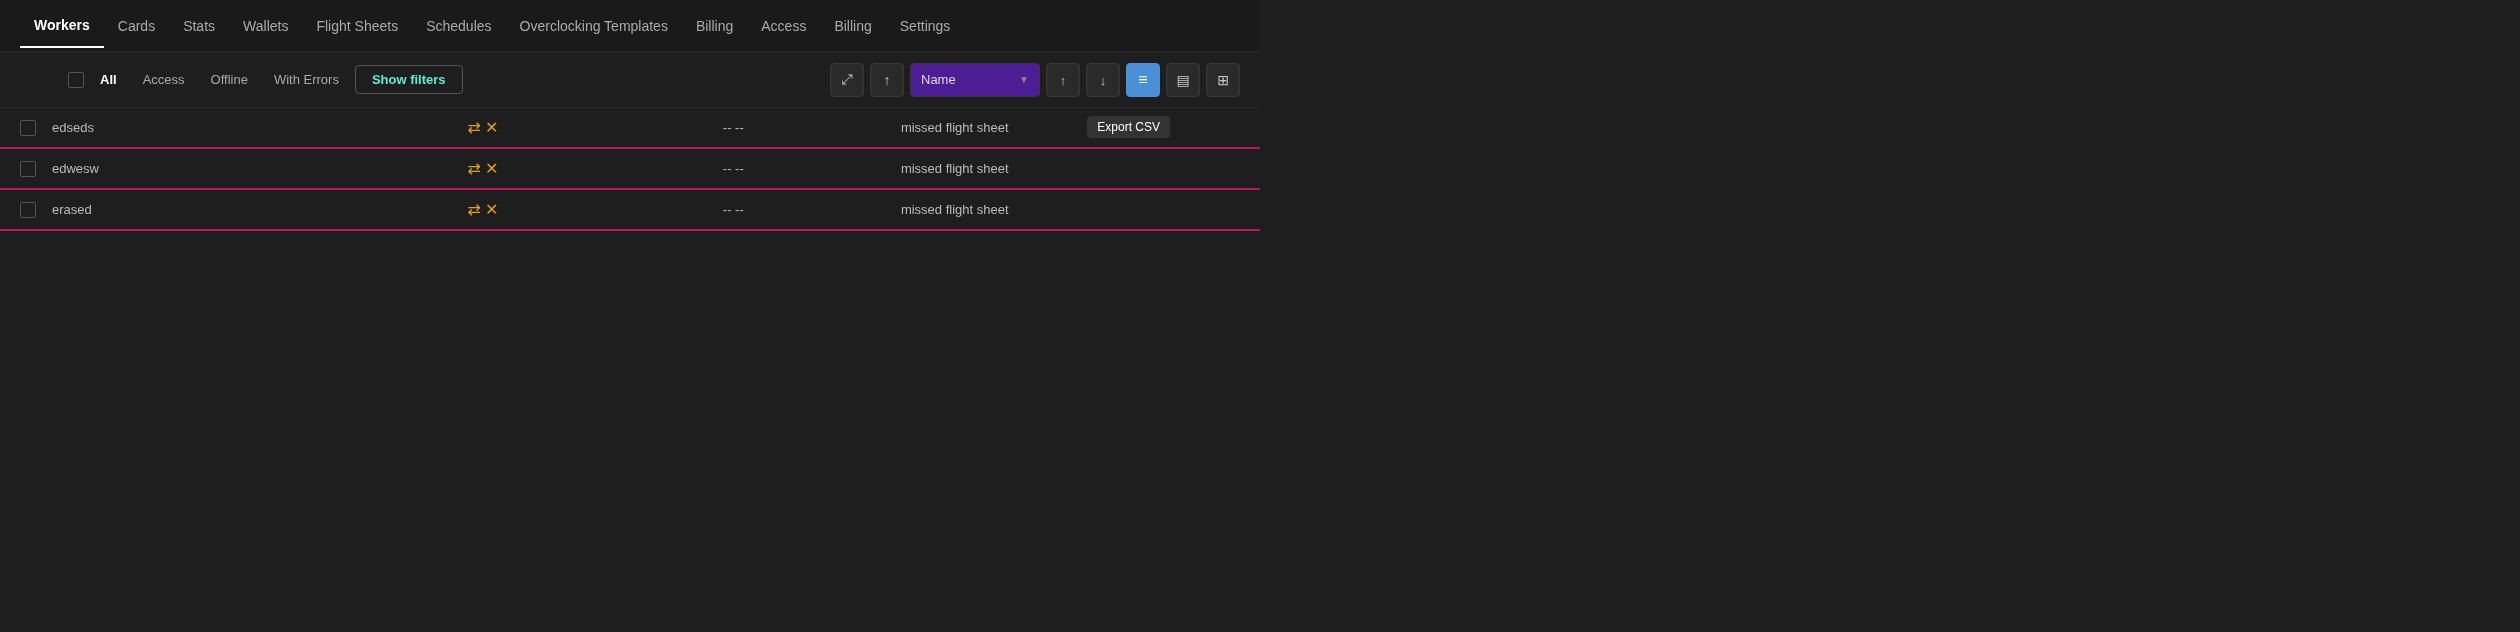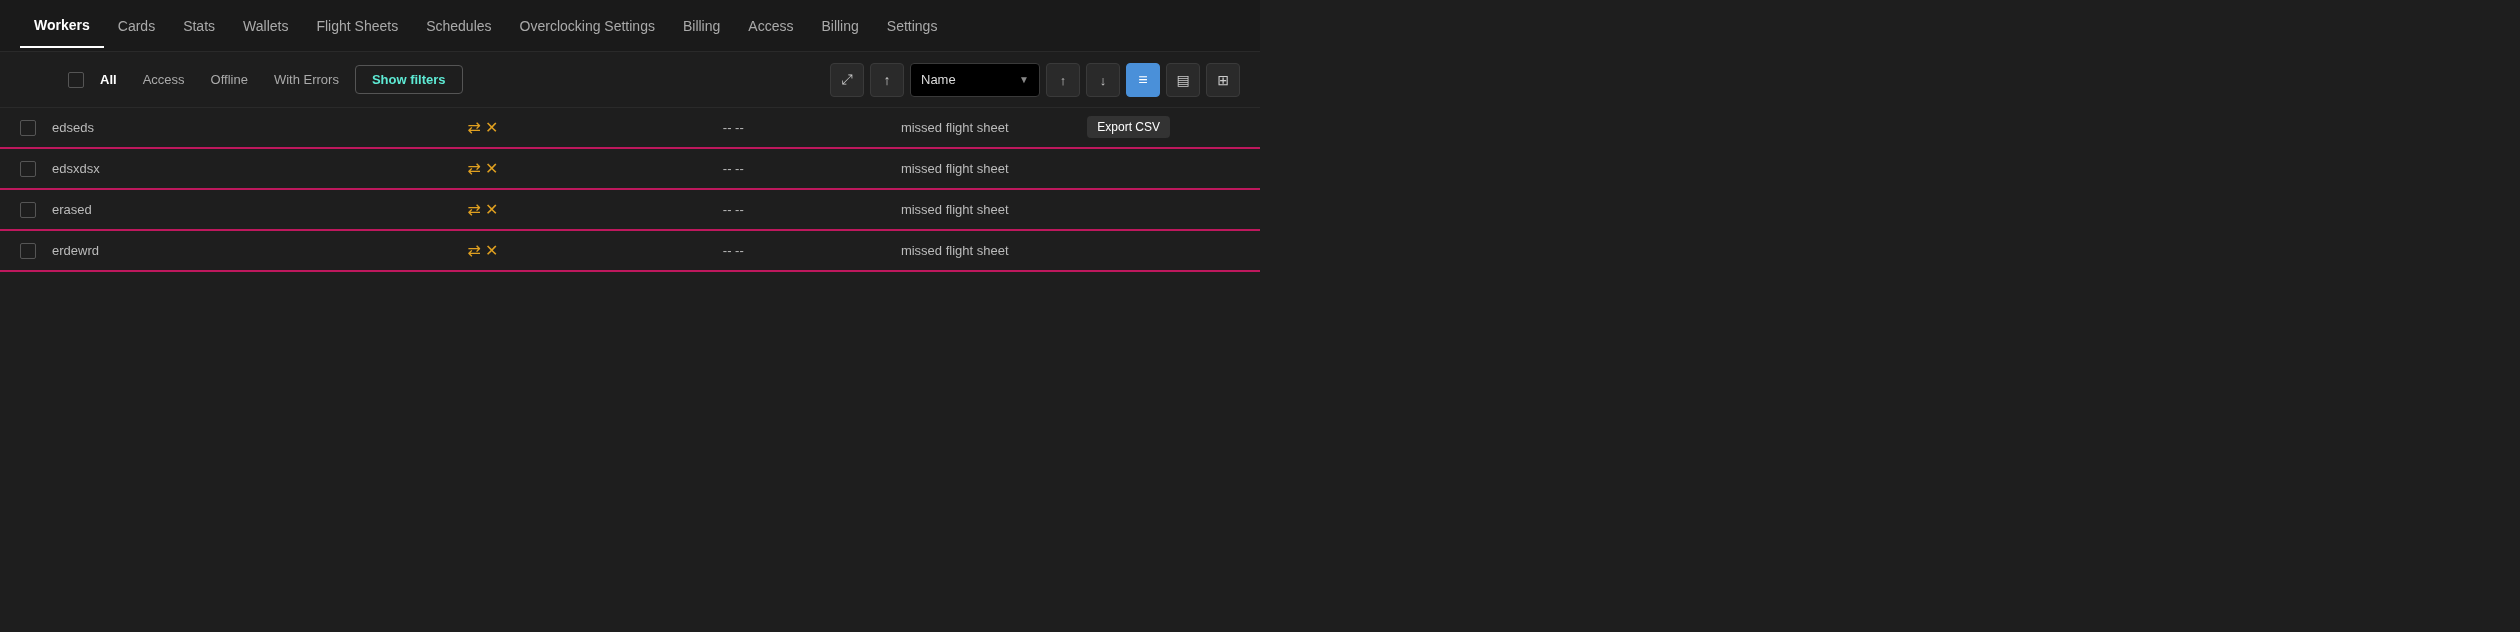--- a/index.html
+++ b/index.html
@@ -106,21 +106,21 @@
     }
     .icon-btn.active {
       background: #4a90d9;
       border-color: #4a90d9;
       color: #fff;
     }
 
     .sort-dropdown {
       display: flex;
       align-items: center;
-      background: #000000;
+      background: #4c1d95;
       border: 1px solid #3a3a3a;
       border-radius: 4px;
       padding: 0 10px;
       height: 34px;
       cursor: pointer;
       gap: 6px;
       color: #ccc;
       min-width: 130px;
     }
     .sort-dropdown .label { flex: 1; font-size: 13px; color: #ddd; }
@@ -190,21 +190,21 @@
 </head>
 <body>
 
 <nav class="nav">
   <div class="nav-item active">Workers</div>
   <div class="nav-item">Cards</div>
   <div class="nav-item">Stats</div>
   <div class="nav-item">Wallets</div>
   <div class="nav-item">Flight Sheets</div>
   <div class="nav-item">Schedules</div>
-  <div class="nav-item">Overclocking Settings</div>
+  <div class="nav-item">Overclocking Templates</div>
   <div class="nav-item">Billing</div>
   <div class="nav-item">Access</div>
   <div class="nav-item">Billing</div>
   <div class="nav-item">Settings</div>
 </nav>
 
 <div class="toolbar">
   <div class="toolbar-left">
     <div class="checkbox-box"></div>
     <button class="filter-tab active">All</button>
@@ -257,49 +257,35 @@
         <span style="color:#e0a020; font-size:16px;">✕</span>
       </div>
     </td>
     <td class="worker-stats">-- --</td>
     <td class="worker-status">missed flight sheet</td>
   </tr>
       <tr>
     <td>
       <div class="checkbox-box"></div>
     </td>
-    <td class="worker-name">edsxdsx</td>
+    <td class="worker-name">edwesw</td>
     <td>
       <div class="worker-icons">
         <span style="color:#e0a020; font-size:16px;">⇄</span>
         <span style="color:#e0a020; font-size:16px;">✕</span>
       </div>
     </td>
     <td class="worker-stats">-- --</td>
     <td class="worker-status">missed flight sheet</td>
   </tr>
       <tr>
     <td>
       <div class="checkbox-box"></div>
     </td>
     <td class="worker-name">erased</td>
-    <td>
-      <div class="worker-icons">
-        <span style="color:#e0a020; font-size:16px;">⇄</span>
-        <span style="color:#e0a020; font-size:16px;">✕</span>
-      </div>
-    </td>
-    <td class="worker-stats">-- --</td>
-    <td class="worker-status">missed flight sheet</td>
-  </tr>
-      <tr>
-    <td>
-      <div class="checkbox-box"></div>
-    </td>
-    <td class="worker-name">erdewrd</td>
     <td>
       <div class="worker-icons">
         <span style="color:#e0a020; font-size:16px;">⇄</span>
         <span style="color:#e0a020; font-size:16px;">✕</span>
       </div>
     </td>
     <td class="worker-stats">-- --</td>
     <td class="worker-status">missed flight sheet</td>
   </tr>
     </tbody>

